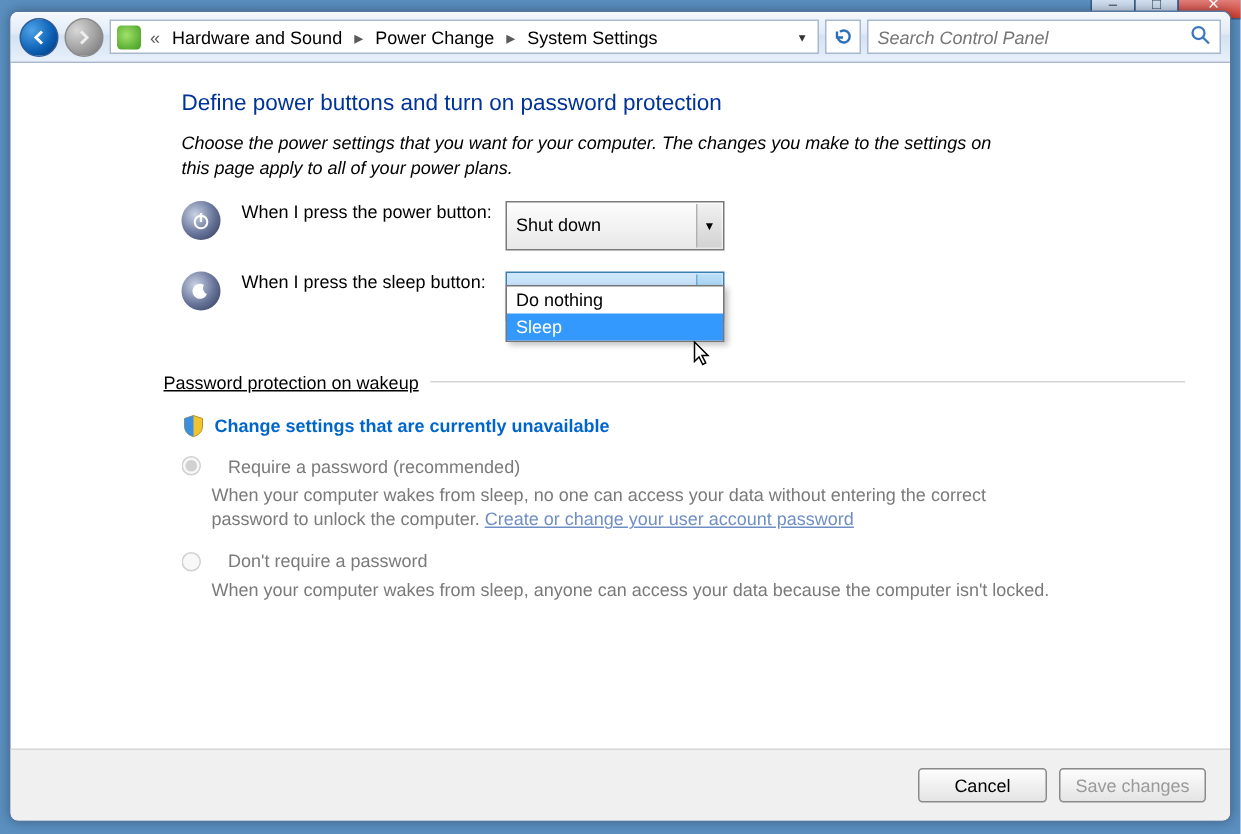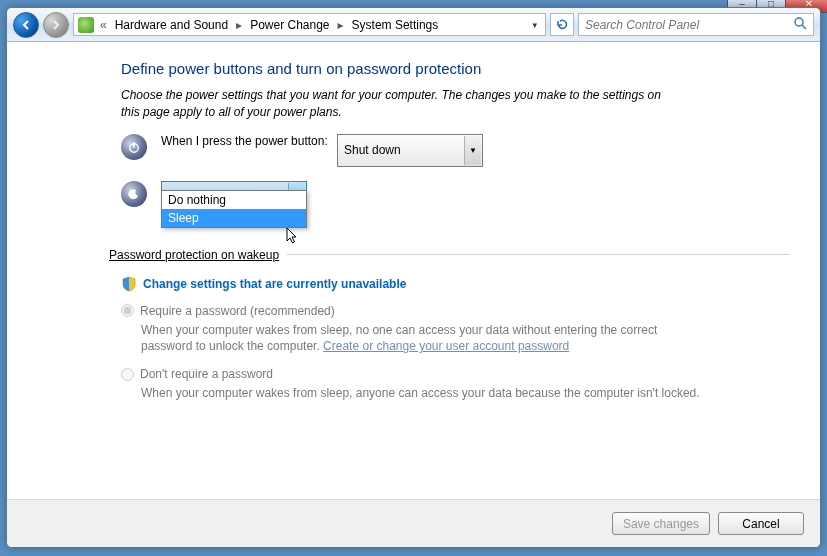--- a/index.html
+++ b/index.html
@@ -34,21 +34,21 @@
 .select.open .arrow { background: linear-gradient(#b9def7,#7cb9e6); border-left-color: #6fa9d6; }
 .dropdown { position: absolute; left: -1px; top: 8px; width: 146px; background: #fff; border: 1px solid #777; box-shadow: 2px 2px 4px rgba(0,0,0,0.25); z-index: 10; }
 .dropdown .opt { padding: 2px 6px; }
 .dropdown .opt.hi { background: #3399ff; color: #fff; }
 .cursor { position: absolute; top: 36px; left: 124px; font-size: 14px; color: #000; z-index: 20; pointer-events: none; }
 .section2 { margin-top: 34px; text-decoration: underline; }
 .shield { width: 16px; height: 16px; margin-right: 6px; display: inline-flex; align-items: center; justify-content: center; flex: none; }
 .link { color: #0066cc; text-decoration: none; }
 .change-link-row { display: flex; align-items: center; margin: 6px 0 12px 0; font-weight: bold; }
 .radio-block { margin-bottom: 12px; color: #7a7a7a; }
-.radio-block .radio-row { display: flex; align-items: center; margin-bottom: 4px; }
+.radio-block .radio-row { display: flex; align-items: center; margin-bottom: 4px; gap: 12px; }
 .radio-block input[type=radio] { margin-right: 6px; }
 .radio-block .subtext { margin-left: 20px; line-height: 1.4; max-width: 560px; }
 .radio-block .link.disabled { color: #6f8fc4; text-decoration: underline; margin-top: 42px; }
 .footer { position: absolute; bottom: 0; left: 0; right: 0; height: 48px; background: #f0f0f0; border-top: 1px solid #d8d8d8; display: flex; align-items: center; justify-content: flex-end; padding: 0 16px; gap: 8px; }
 .btn { min-width: 86px; height: 23px; border: 1px solid #8a8a8a; background: linear-gradient(#fdfdfd,#e4e4e4); font: inherit; padding: 0 10px; border-radius: 3px; }
 .btn:disabled { color: #9a9a9a; }
 .bc-icon { width: 16px; height: 16px; background: radial-gradient(circle at 40% 40%, #a3e06a, #3d9b1e); border-radius: 3px; margin-right: 2px; flex: none; }
 </style>
 </head>
 <body>
@@ -116,20 +116,21 @@
         <span class="arrow">▼</span>
       </div>
     </div>
 
     <div class="row" style="position:relative">
       <div class="picon">
         <svg width="14" height="14" viewBox="0 0 14 14">
             <path d="M9 3 A5 5 0 1 0 11 9 A4 4 0 0 1 9 3 Z" fill="#fff"></path>
           </svg>
       </div>
+      <div class="label">When I press the sleep button:</div>
       <div class="select open">
         <span>Sleep</span>
         <span class="arrow">▼</span>
         <div class="dropdown">
           <div class="opt">Do nothing</div>
           <div class="opt hi">Sleep</div>
           <span class="cursor">
             <svg width="14" height="18" viewBox="0 0 14 18">
                 <path d="M1 1 L1 14 L4 11 L6.5 16 L8.5 15 L6 10 L10 10 Z" fill="#fff" stroke="#000" stroke-width="1"></path>
               </svg>
@@ -166,16 +167,16 @@
     <div class="radio-block">
       <div class="radio-row">
         <input type="radio" disabled="" style="">
         <span>Don't require a password</span>
       </div>
       <div class="subtext">When your computer wakes from sleep, anyone can access your data because the computer isn't locked.</div>
     </div>
   </div>
 
   <div class="footer">
+    <button class="btn">Cancel</button>
     <button class="btn" disabled="">Save changes</button>
-    <button class="btn">Cancel</button>
   </div>
 </div>
 
 </body></html>

